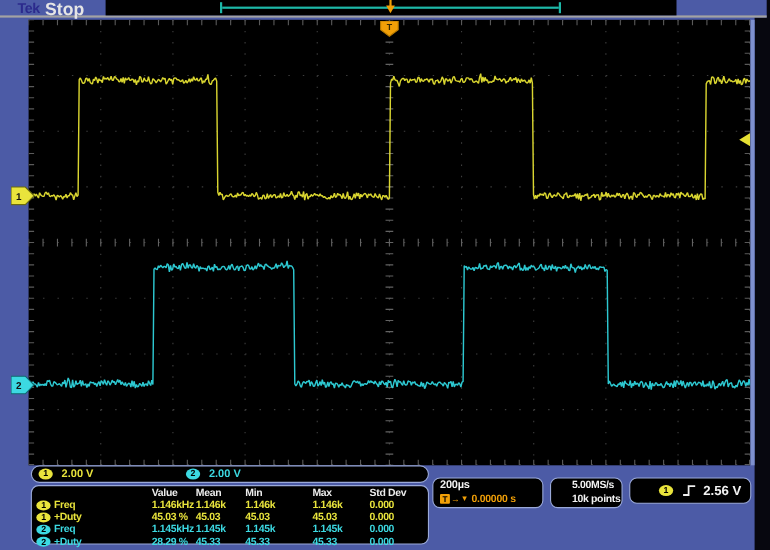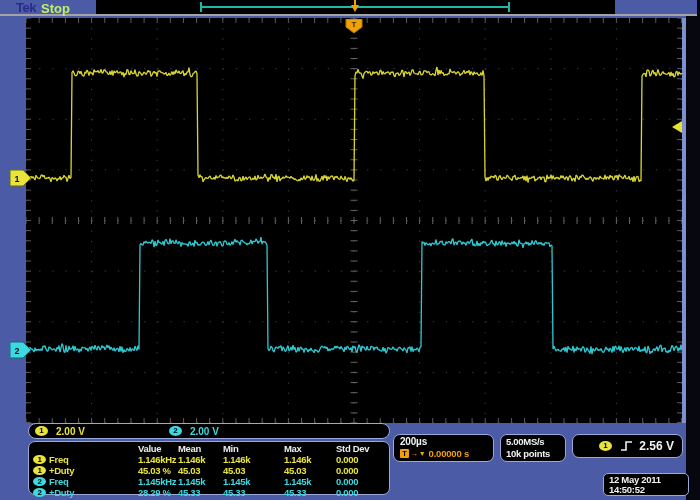--- a/index.html
+++ b/index.html
@@ -7,21 +7,21 @@
   .screen {
     position:relative; width:700px; height:500px; overflow:hidden;
     background:#4c5ba6; font-family:"Liberation Sans", sans-serif;
   }
   
   .topbar {
     position:absolute; left:0; top:0; width:697px; height:16px;
     background:#4c5ba6; border-bottom:2px solid #a3a3a3; z-index:5;
   }
   .tek-logo { position:absolute; left:16px; top:0px; font-size:13px; font-weight:bold; color:#2b2a8c; letter-spacing:-0.5px; }
-  .status-label { position:absolute; left:41px; top:1px; font-size:13px; font-weight:bold; color:#bef264; }
+  .status-label { position:absolute; left:41px; top:1px; font-size:16px; font-weight:bold; color:#e5e5e5; }
   .record-strip { position:absolute; left:96px; top:0; width:519px; height:14px; background:#000; }
   .rec-line { position:absolute; left:106px; top:6px; width:306px; height:2px; background:#1db8a8; }
   .rec-bracket { position:absolute; top:2px; width:2px; height:10px; background:#1db8a8; }
   .rec-bracket.l { left:104px; } .rec-bracket.r { left:412px; }
   .rec-trig-stem { position:absolute; left:258px; top:0; width:2px; height:6px; background:#f2a007; }
   .rec-trig-arrow { position:absolute; left:255px; top:5px; width:0; height:0;
     border-left:4px solid transparent; border-right:4px solid transparent; border-top:7px solid #f2a007; }
   
   .right-margin { position:absolute; left:686px; top:0; width:14px; height:500px; background:#07070f; z-index:1; }
   .grat-border { position:absolute; left:682px; top:18px; width:4px; height:405px; background:#7e90cf; z-index:2; }
@@ -43,21 +43,21 @@
   .mhead { grid-template-columns:109px 40px 45px 61px 52px auto; color:#ececec; }
   .mrow  { grid-template-columns:20px 89px 40px 45px 61px 52px auto; }
   .mrow .badge { width:13px; height:9px; line-height:9px; margin-left:4px; }
   .mrow.yel { color:#e9e43c; } .mrow.cya { color:#3cd9e2; }
   .hbox { left:393px; top:434px; width:101px; height:28px; padding:1px 0 0 6px; }
   .hline1 { font-size:10px; font-weight:bold; color:#f2f2f2; letter-spacing:-0.2px; }
   .hline2 { display:flex; align-items:center; margin-top:1px; color:#f2a007; font-size:9.5px; font-weight:bold; letter-spacing:-0.2px; }
   .tsq { display:inline-block; width:9px; height:9px; background:#f2a007; color:#000;
     font-size:7.5px; font-weight:bold; line-height:9px; text-align:center; border-radius:1px; margin-right:1px; }
   .hl-arrow { font-size:8px; margin-right:1px; } .hl-tri { font-size:7px; margin-right:3px; }
-  .abox { left:500px; top:434px; width:66px; height:28px; padding:1px 0 0 5px;
+  .abox { left:500px; top:434px; width:66px; height:28px; padding:1px 0 0 19px;
     font-size:9.5px; font-weight:bold; color:#f2f2f2; line-height:12px; letter-spacing:-0.3px; }
   .tbox { left:572px; top:434px; width:111px; height:24px; display:flex; align-items:center; padding:0 8px; }
   .tbox .badge { margin-left:18px; }
   .slope-icon { margin-left:8px; }
   .trig-level { margin-left:auto; font-size:12px; font-weight:bold; color:#f2f2f2; }
   .dbox { left:603px; top:473px; width:86px; height:23px; border-radius:5px; padding:1px 0 0 5px;
     font-size:9.5px; font-weight:bold; color:#f2f2f2; line-height:10px; letter-spacing:-0.3px; }
 </style>
 </head>
 <body>
@@ -467,18 +467,14 @@
   </div>
 
   <div class="robox tbox">
     <span class="badge y">1</span>
     <svg class="slope-icon" width="14" height="14" xmlns="http://www.w3.org/2000/svg">
       <path d="M1,11 H6 V3 H12" stroke="#eeeeee" stroke-width="1.6" fill="none"></path>
     </svg>
     <span class="trig-level">2.56 V</span>
   </div>
 
-  <div class="robox dbox">
-    <div>12 May 2011</div>
-    <div>14:50:52</div>
-  </div>
 
 </div>
 
 </body></html>

